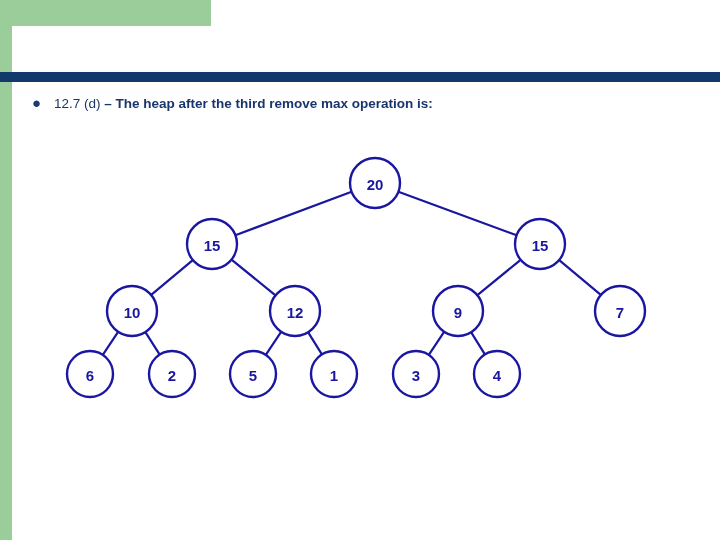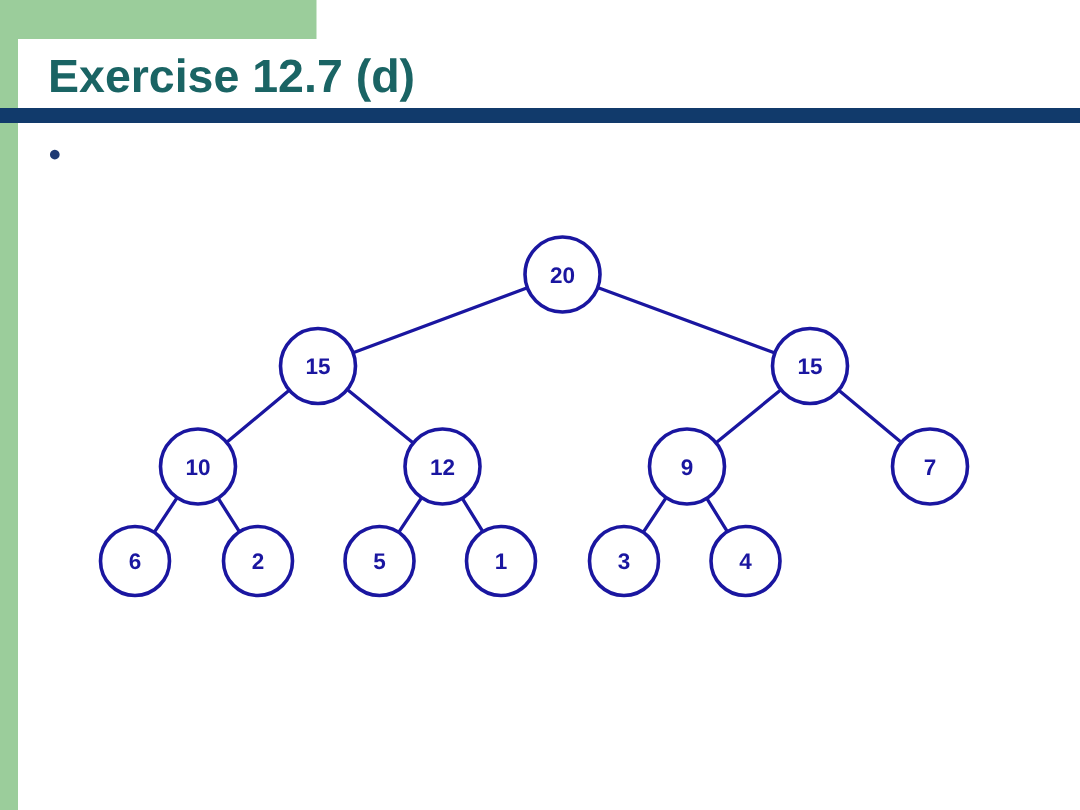--- a/index.html
+++ b/index.html
@@ -131,24 +131,26 @@
 </head>
 <body>
 
 <div class="slide">
 
   <div class="green-top-band"></div>
   <div class="green-left-strip"></div>
   <div class="white-panel"></div>
   <div class="title-bar"></div>
 
-  <div class="slide-title">Exercise 12.7 (d)</div>
 
   <div class="bullet-row">
     <span class="bullet-marker">●</span>
+    <span class="bullet-text">
+      <span class="lead">12.7 (d) </span><span class="emph">– The heap after the third remove max operation is:</span>
+    </span>
   </div>
 
   <div class="tree-wrap">
     <svg class="tree-svg" viewBox="0 0 640 270" xmlns="http://www.w3.org/2000/svg">
       <g id="edge-layer">
           <line x1="311.6" y1="45.8" x2="195.4" y2="89.2" class="tree-edge"></line>
           <line x1="358.4" y1="45.7" x2="476.6" y2="89.3" class="tree-edge"></line>
           <line x1="152.8" y1="114.1" x2="111.2" y2="148.9" class="tree-edge"></line>
           <line x1="191.5" y1="113.7" x2="235.5" y2="149.3" class="tree-edge"></line>
           <line x1="480.6" y1="113.8" x2="437.4" y2="149.2" class="tree-edge"></line>

